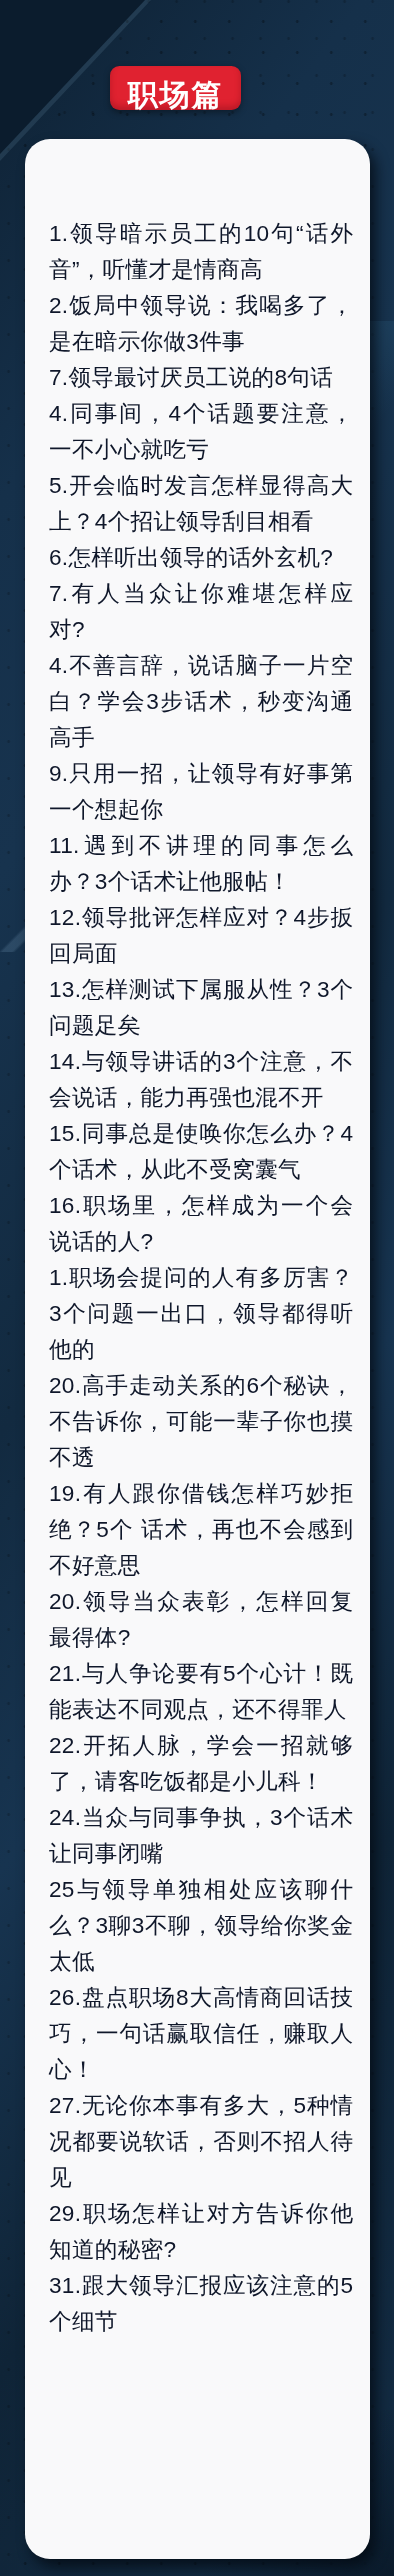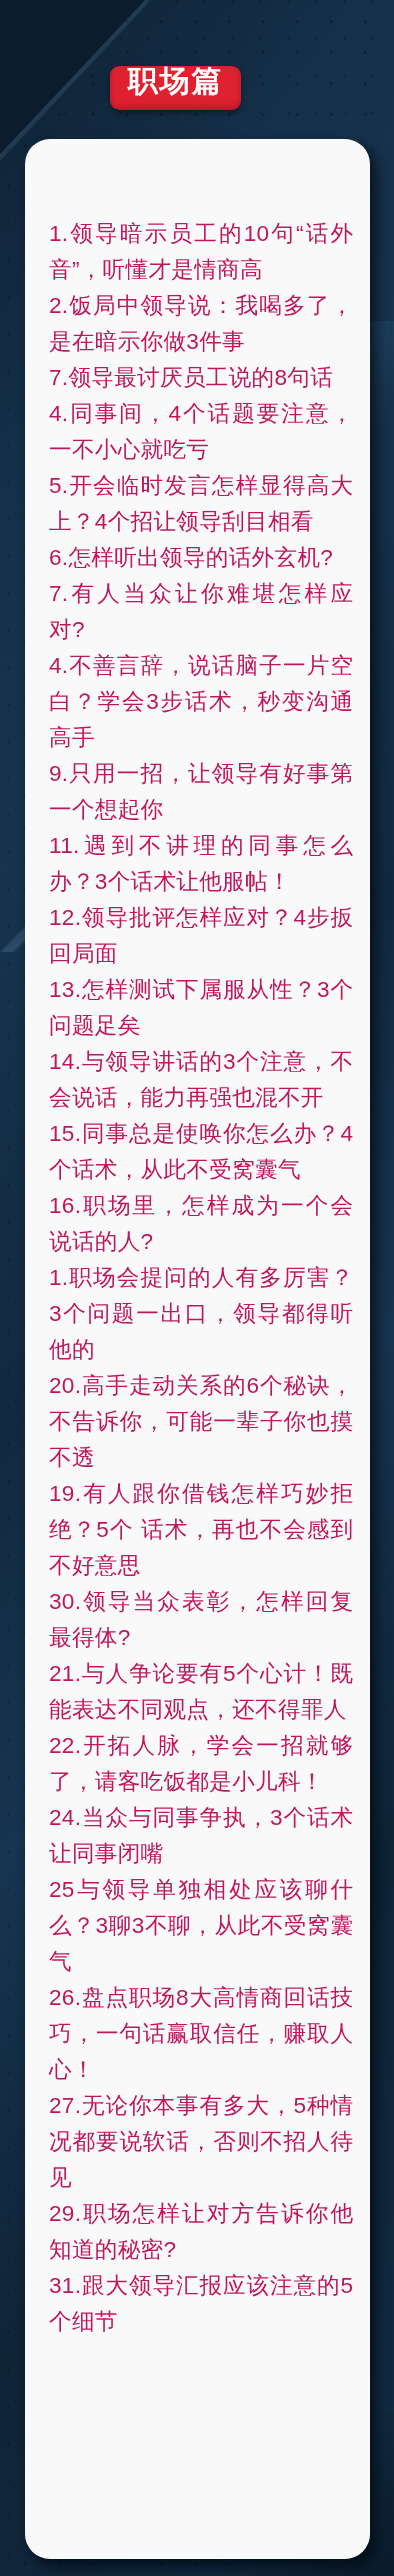--- a/index.html
+++ b/index.html
@@ -47,38 +47,38 @@
     background:linear-gradient(125deg, rgba(45,95,130,.38) 0%, transparent 65%);
   }
   
   .corner-br{
     position:absolute;right:0;bottom:0;width:190px;height:166px;z-index:2;
     background:linear-gradient(315deg, #0a1a2a 0%, rgba(10,26,42,0) 55%);
   }
   .badge{
     position:absolute;left:110px;top:66px;width:131px;height:44px;z-index:4;
     background:#e02230;border-radius:9.5px;
-    display:flex;align-items:flex-start;justify-content:center;
+    display:flex;align-items:flex-end;justify-content:center;
     box-shadow:inset 0 -3.6px 6px rgba(110,10,20,.35), 0 2.4px 6px rgba(0,0,0,.35);
   }
   .badge span{
     color:#ffffff;font-size:30px;font-weight:bold;letter-spacing:1.8px;
     line-height:1;
   }
   .card{
     position:absolute;left:25px;top:139px;width:345px;height:2420px;z-index:3;
     background:#f9f9fa;border-radius:25px;
     box-shadow:6px 7.1px 13px rgba(3,10,18,.75);
     box-sizing:border-box;
     padding:77px 16.6px 36px 24px;
     overflow:hidden;
   }
   .list p{
     margin:0;
-    font-size:22.6px;line-height:36px;color:#be185d;
+    font-size:22.6px;line-height:36px;color:#0f172a;
     text-align:justify;text-align-last:left;
     letter-spacing:0.3px;
     word-break:break-all;
   }
 </style>
 </head>
 <body>
 
 <div class="poster">
   <div class="dots"></div>
@@ -105,25 +105,25 @@
         <p>9.只用一招，让领导有好事第一个想起你</p>
         <p>11.遇到不讲理的同事怎么办？3个话术让他服帖！</p>
         <p>12.领导批评怎样应对？4步扳回局面</p>
         <p>13.怎样测试下属服从性？3个问题足矣</p>
         <p>14.与领导讲话的3个注意，不会说话，能力再强也混不开</p>
         <p>15.同事总是使唤你怎么办？4个话术，从此不受窝囊气</p>
         <p>16.职场里，怎样成为一个会说话的人?</p>
         <p>1.职场会提问的人有多厉害？3个问题一出口，领导都得听他的</p>
         <p>20.高手走动关系的6个秘诀，不告诉你，可能一辈子你也摸不透</p>
         <p>19.有人跟你借钱怎样巧妙拒绝？5个 话术，再也不会感到不好意思</p>
-        <p>30.领导当众表彰，怎样回复最得体?</p>
+        <p>20.领导当众表彰，怎样回复最得体?</p>
         <p>21.与人争论要有5个心计！既能表达不同观点，还不得罪人</p>
         <p>22.开拓人脉，学会一招就够了，请客吃饭都是小儿科！</p>
         <p>24.当众与同事争执，3个话术让同事闭嘴</p>
-        <p>25与领导单独相处应该聊什么？3聊3不聊，从此不受窝囊气</p>
+        <p>25与领导单独相处应该聊什么？3聊3不聊，领导给你奖金太低</p>
         <p>26.盘点职场8大高情商回话技巧，一句话赢取信任，赚取人心！</p>
         <p>27.无论你本事有多大，5种情况都要说软话，否则不招人待见</p>
         <p>29.职场怎样让对方告诉你他知道的秘密?</p>
         <p>31.跟大领导汇报应该注意的5个细节</p>
       </div>
   </div>
 </div>
 
 
 </body></html>

